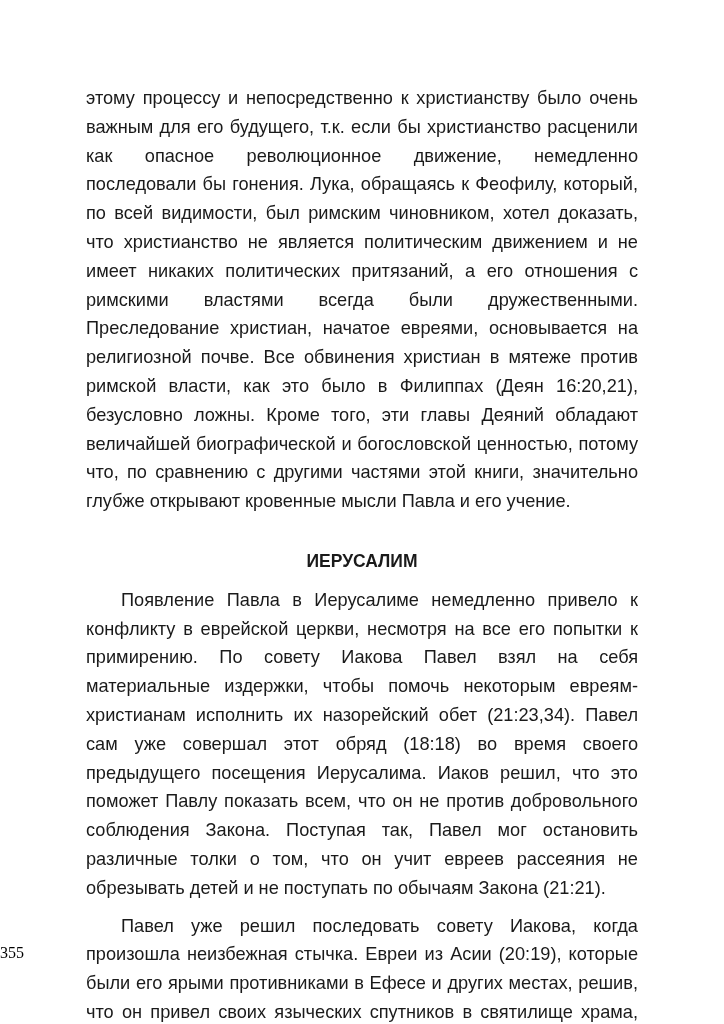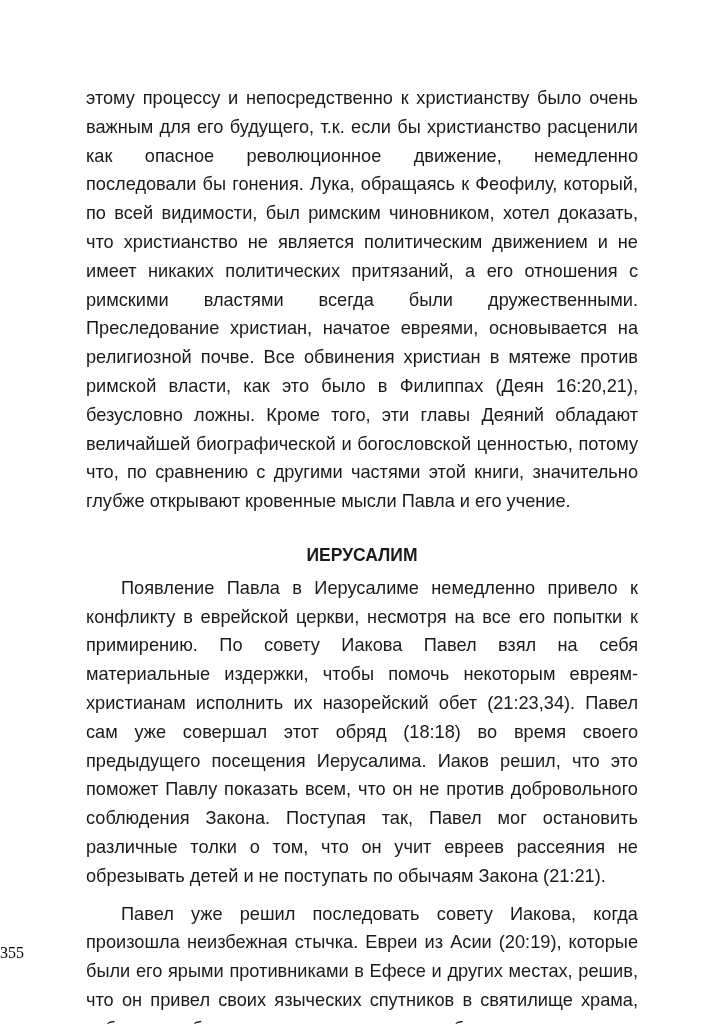--- a/index.html
+++ b/index.html
@@ -5,21 +5,21 @@
     html, body { margin: 0; padding: 0; background: #ffffff; }
     body { width: 724px; height: 1024px; position: relative; overflow: hidden; }
     .page {
       position: absolute; left: 86px; top: 84px; width: 552px;
       font-family: Liberation Sans, sans-serif;
       font-size: 18.2px; line-height: 28.8px; color: #1a1a1a;
     }
     .para { margin: 0; text-align: justify; text-align-last: auto; }
     .para.indent { text-indent: 35px; }
     .heading {
-      margin: 4px; text-align: center; font-weight: bold;
+      margin: 10px; text-align: center; font-weight: bold;
       padding-top: 21px; height: 28.8px; line-height: 28.8px; font-size: 17.5px;
     }
     .gap { height: 9px; }
     .page-number {
       position: absolute; left: 0; width: 724px; top: 944px; 
       font-family: "Liberation Serif", "DejaVu Serif", serif; font-size: 16px; color: #000000;
     }
   </style>
 </head>
 <body>

